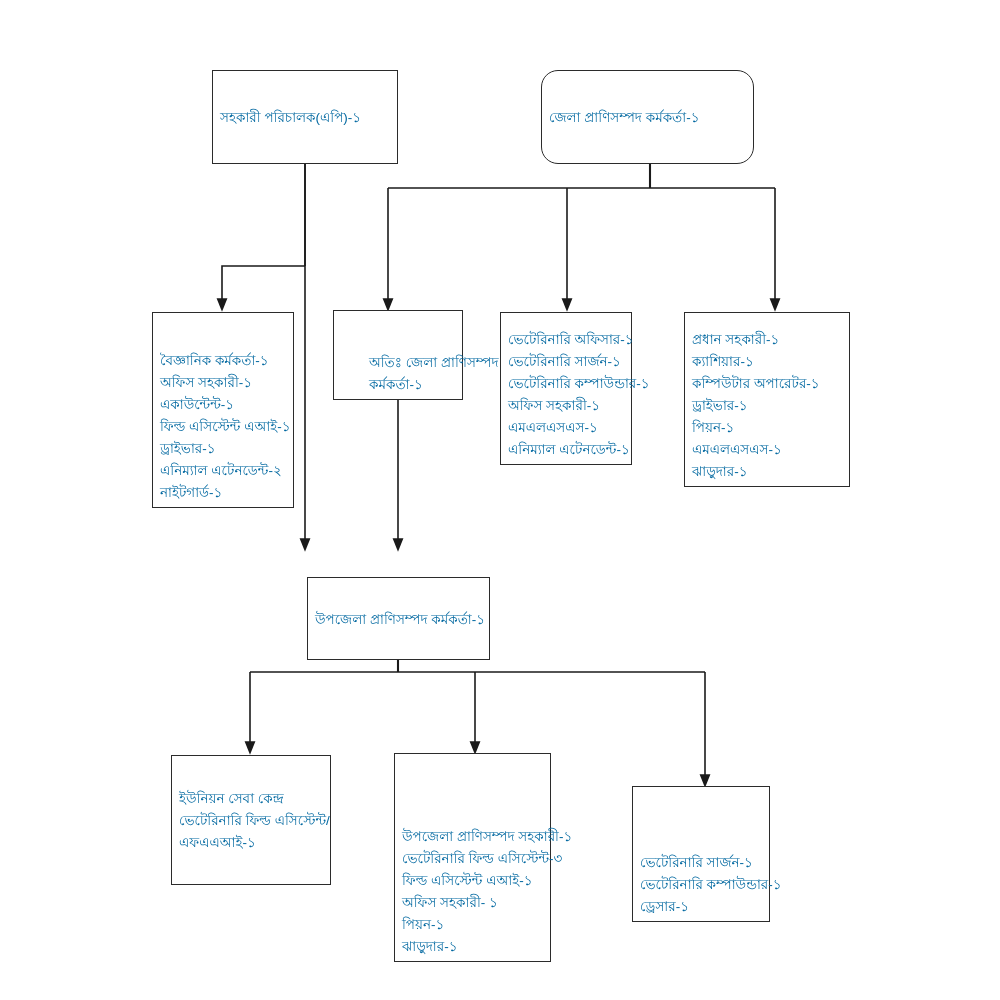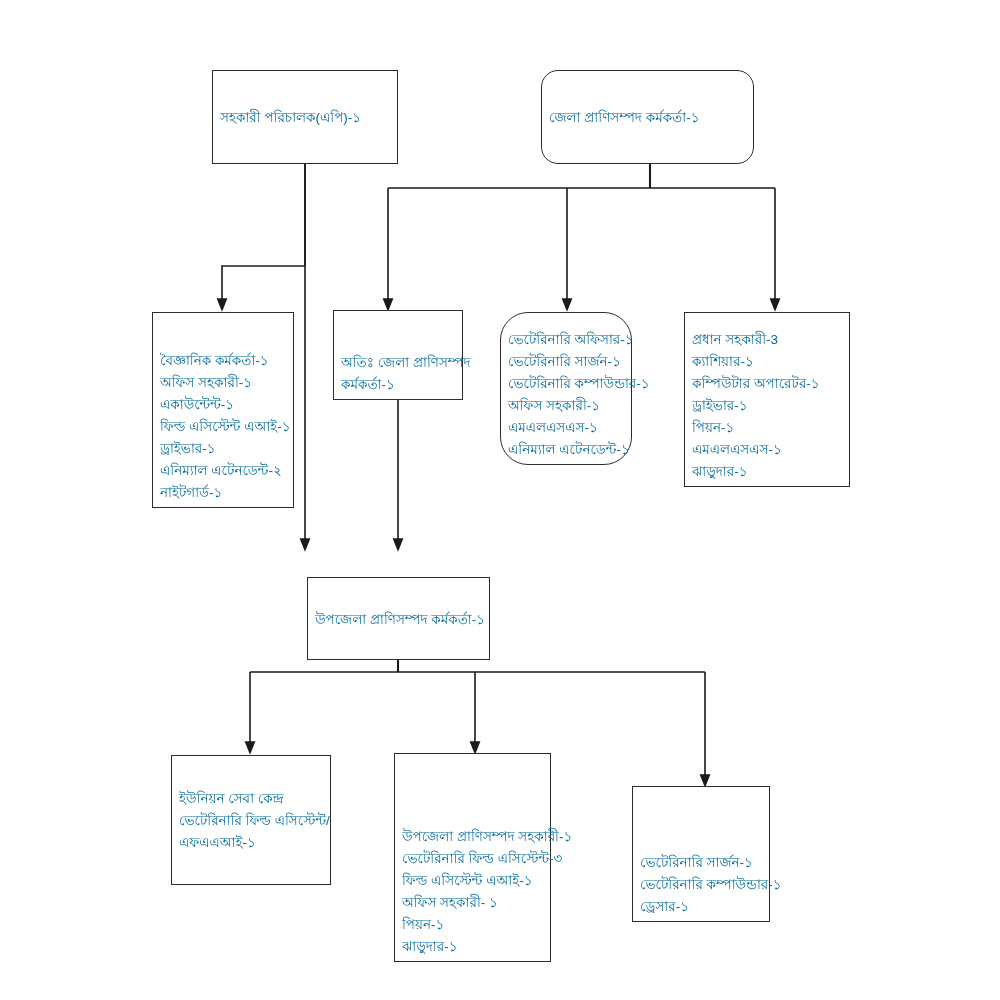--- a/index.html
+++ b/index.html
@@ -102,41 +102,41 @@
       <div class="node-line">বৈজ্ঞানিক কর্মকর্তা-১</div>
       <div class="node-line">অফিস সহকারী-১</div>
       <div class="node-line">একাউন্টেন্ট-১</div>
       <div class="node-line">ফিল্ড এসিস্টেন্ট এআই-১</div>
       <div class="node-line">ড্রাইভার-১</div>
       <div class="node-line">এনিম্যাল এটেনডেন্ট-২</div>
       <div class="node-line">নাইটগার্ড-১</div>
     </div>
   </div>
 
-  <div class="node" style="left:333px; top:310px; width:130px; height:90px;">
+  <div class="node" style="left:333px; top:310px; width:130px; height:90px;padding-left:28px;">
     <div class="node-lines">
       <div class="node-line">অতিঃ জেলা প্রাণিসম্পদ</div>
       <div class="node-line">কর্মকর্তা-১</div>
     </div>
   </div>
 
-  <div class="node" style="left:500px; top:312px; width:132px; height:153px;border-radius:28px;">
+  <div class="node" style="left:500px; top:312px; width:132px; height:153px;">
     <div class="node-lines">
       <div class="node-line">ভেটেরিনারি অফিসার-১</div>
       <div class="node-line">ভেটেরিনারি সার্জন-১</div>
       <div class="node-line">ভেটেরিনারি কম্পাউন্ডার-১</div>
       <div class="node-line">অফিস সহকারী-১</div>
       <div class="node-line">এমএলএসএস-১</div>
       <div class="node-line">এনিম্যাল এটেনডেন্ট-১</div>
     </div>
   </div>
 
   <div class="node" style="left:684px; top:312px; width:166px; height:175px;">
     <div class="node-lines">
-      <div class="node-line">প্রধান সহকারী-3</div>
+      <div class="node-line">প্রধান সহকারী-১</div>
       <div class="node-line">ক্যাশিয়ার-১</div>
       <div class="node-line">কম্পিউটার অপারেটর-১</div>
       <div class="node-line">ড্রাইভার-১</div>
       <div class="node-line">পিয়ন-১</div>
       <div class="node-line">এমএলএসএস-১</div>
       <div class="node-line">ঝাড়ুদার-১</div>
     </div>
   </div>
 
   <div class="node vcenter" style="left:307px; top:577px; width:183px; height:83px;text-align:right;">

